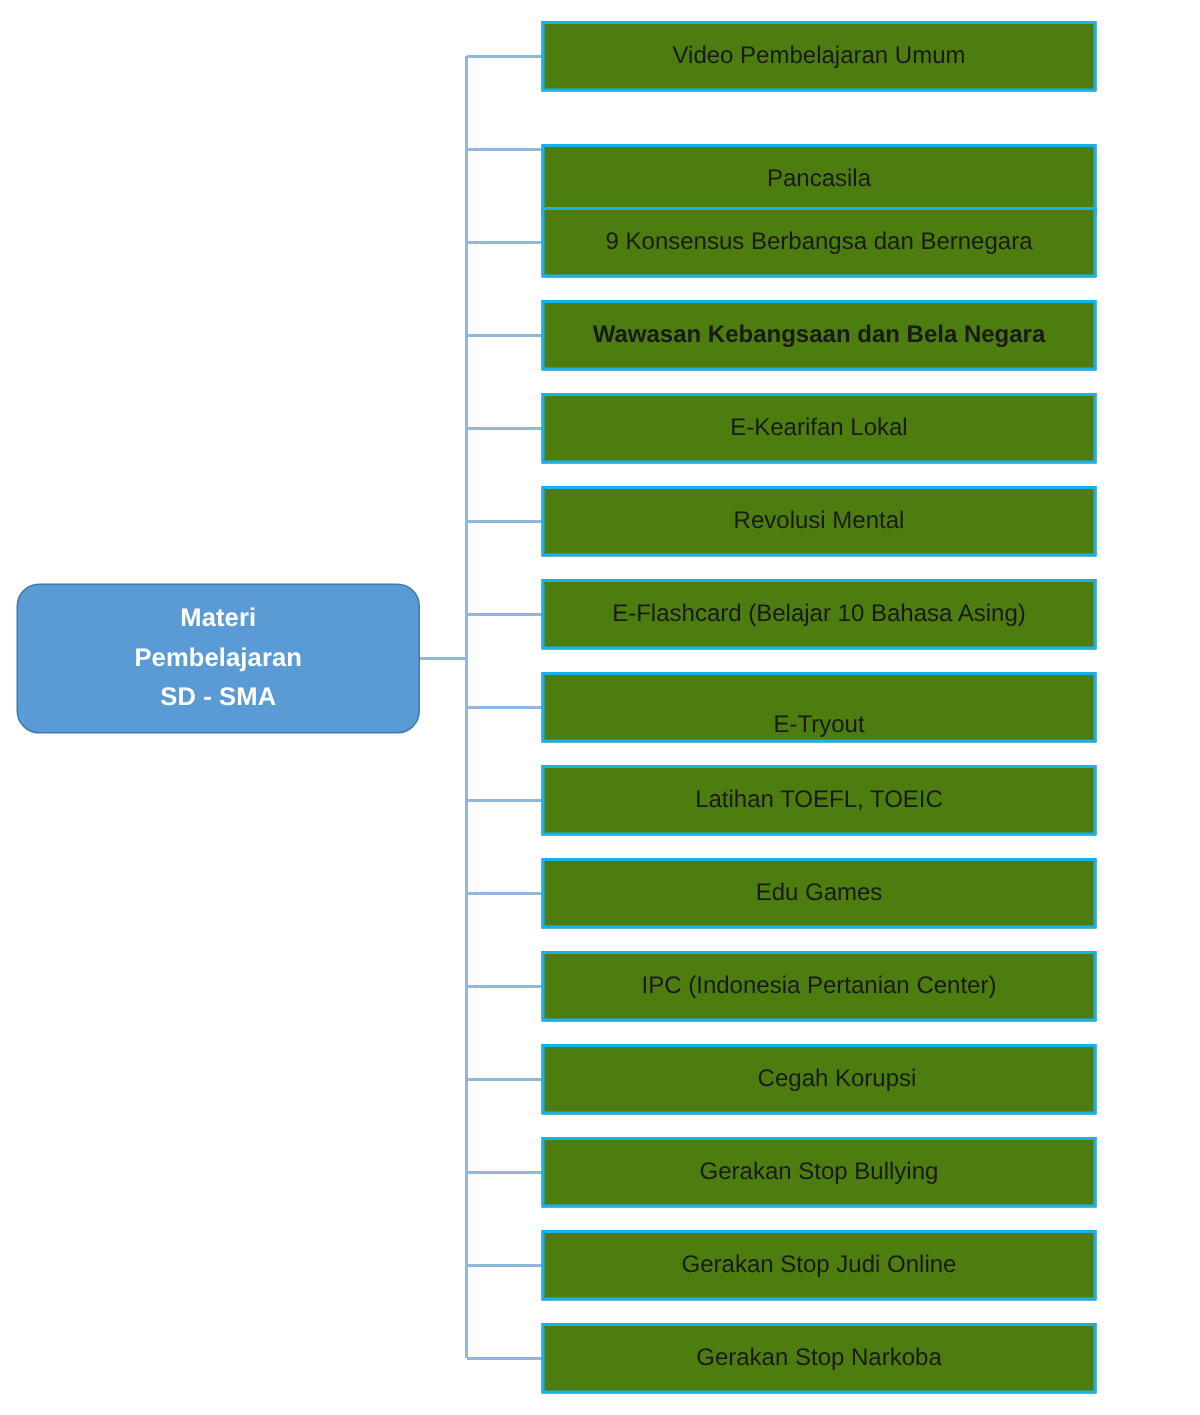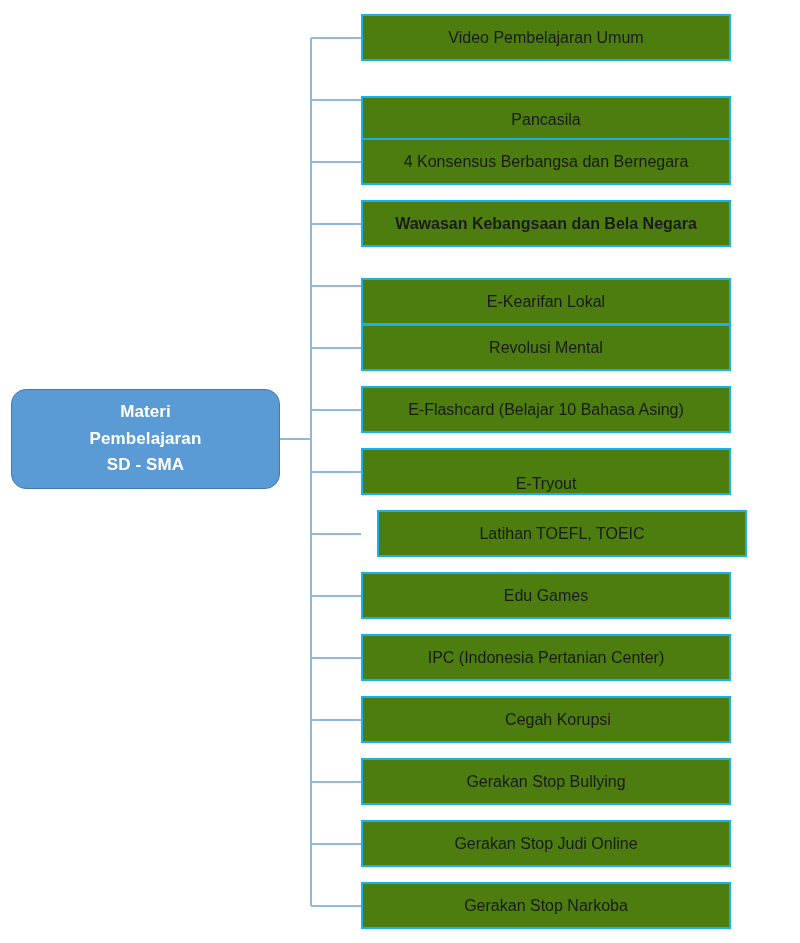--- a/index.html
+++ b/index.html
@@ -110,38 +110,38 @@
   </div>
 
   <div id="child-boxes">
       <div class="child-box" style="top: 14px;">
         <span>Video Pembelajaran Umum</span>
       </div>
       <div class="child-box" style="top: 76px; margin-top: 20px;">
         <span>Pancasila</span>
       </div>
       <div class="child-box" style="top: 138px;">
-        <span>4 Konsensus Berbangsa dan Bernegara</span>
+        <span>9 Konsensus Berbangsa dan Bernegara</span>
       </div>
       <div class="child-box" style="top: 200px; font-weight: bold;">
         <span>Wawasan Kebangsaan dan Bela Negara</span>
       </div>
-      <div class="child-box" style="top: 278px; text-align: right;">
+      <div class="child-box" style="top: 262px; text-align: right;">
         <span>E-Kearifan Lokal</span>
       </div>
       <div class="child-box" style="top: 324px;">
         <span>Revolusi Mental</span>
       </div>
       <div class="child-box" style="top: 386px;">
         <span>E-Flashcard (Belajar 10 Bahasa Asing)</span>
       </div>
       <div class="child-box" style="top: 448px; align-items: flex-end;">
         <span>E-Tryout</span>
       </div>
-      <div class="child-box" style="top: 510px; margin-left: 16px;">
+      <div class="child-box" style="top: 510px;">
         <span>Latihan TOEFL, TOEIC</span>
       </div>
       <div class="child-box" style="top: 572px;">
         <span>Edu Games</span>
       </div>
       <div class="child-box" style="top: 634px;">
         <span>IPC (Indonesia Pertanian Center)</span>
       </div>
       <div class="child-box" style="top: 696px; padding-left: 32px;">
         <span>Cegah Korupsi</span>

